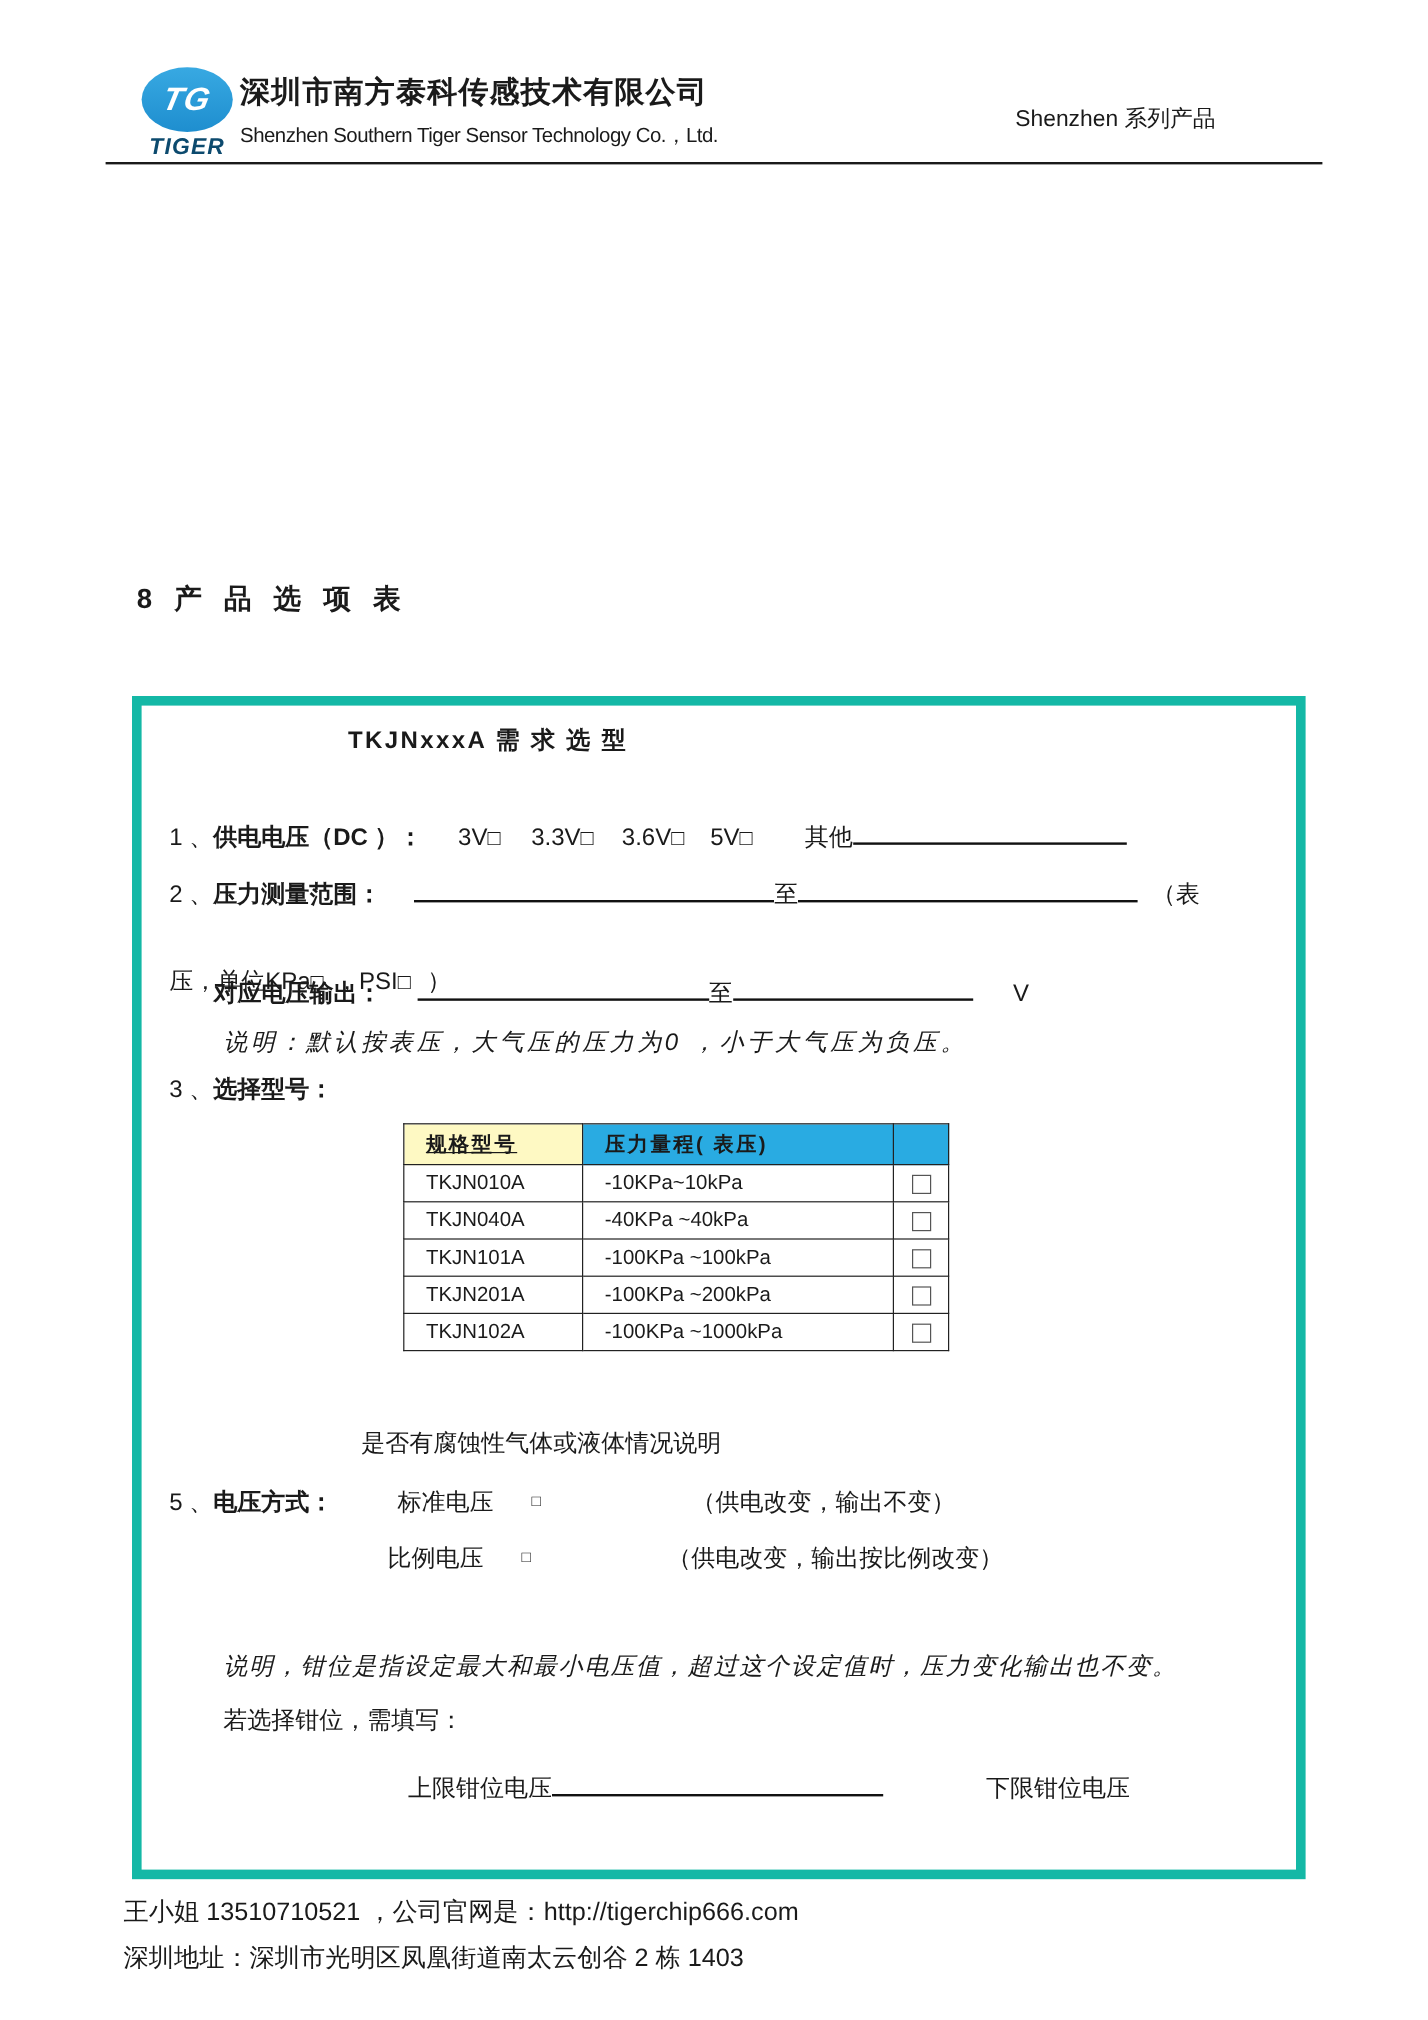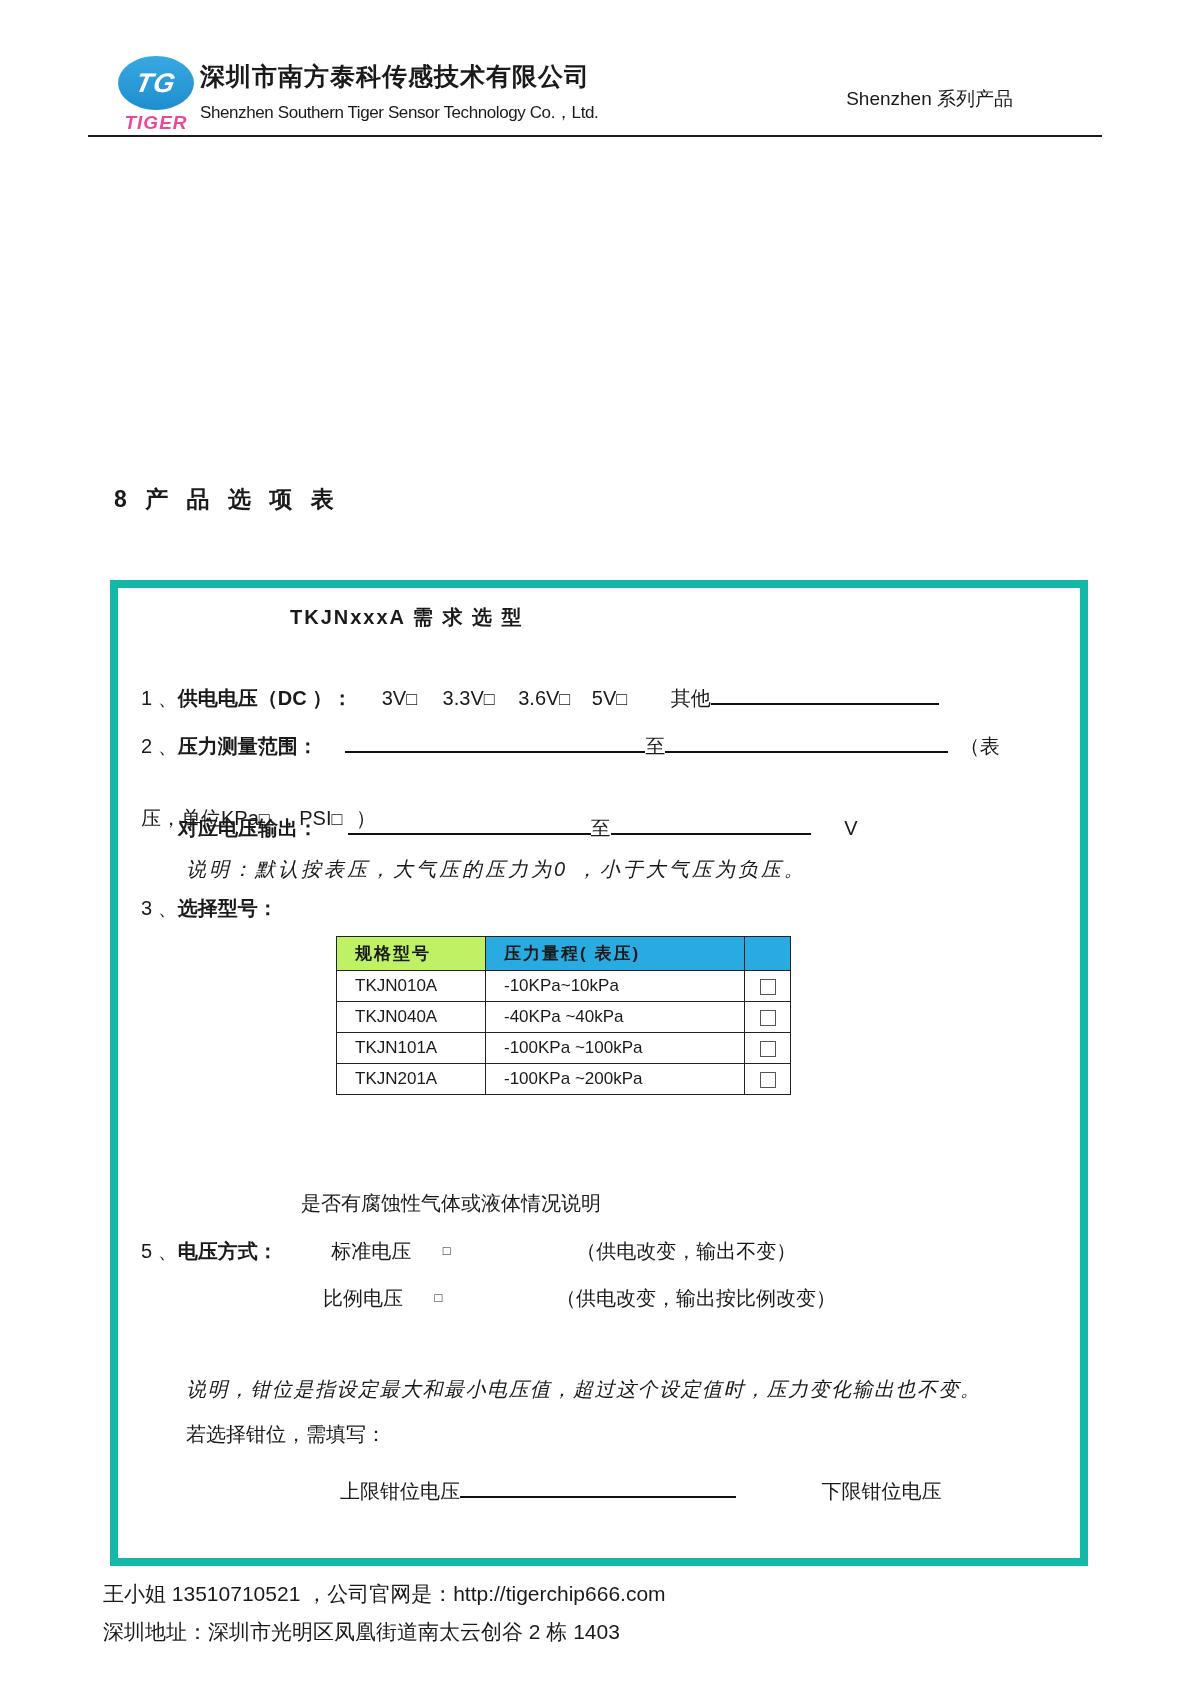--- a/index.html
+++ b/index.html
@@ -5,21 +5,21 @@
   html,body{margin:0;padding:0;background:#ffffff;}
   body{width:1190px;height:1683px;position:relative;font-family:"Liberation Sans","DejaVu Sans",sans-serif;color:#1a1a1a;}
   .abs{position:absolute;}
   .nowrap{white-space:nowrap;}
   .b{font-weight:bold;}
 
   
   .logo-ellipse{width:76px;height:54px;border-radius:50%;background:linear-gradient(180deg,#38a9e2 0%,#1e8ecf 100%);
     display:flex;align-items:center;justify-content:center;}
   .logo-tg{color:#fff;font-weight:bold;font-style:italic;font-size:27px;transform:skewX(-12deg);letter-spacing:1px;}
-  .logo-word{color:#ec4899;font-weight:bold;font-style:italic;font-size:19px;letter-spacing:1px;margin-top:2px;text-align:center;}
+  .logo-word{color:#0c4a6e;font-weight:bold;font-style:italic;font-size:19px;letter-spacing:1px;margin-top:2px;text-align:center;}
   .company-cn{left:200px;top:60px;font-size:25px;font-weight:bold;letter-spacing:1px;}
   .company-en{left:200px;top:101px;font-size:17px;letter-spacing:-0.4px;}
   .series{top:86px;right:177px;font-size:19px;}
   .head-rule{left:88px;top:135px;width:1014px;border-top:2px solid #1a1a1a;}
 
   
   .section-h{left:114px;top:484px;font-size:23px;font-weight:bold;letter-spacing:6px;}
 
   
   .main-box{left:110px;top:580px;width:962px;height:970px;border:8px solid #14b8a6;}
@@ -94,21 +94,21 @@
 
   <div class="row note" style="left:68px;top:266px;">说明：默认按表压，大气压的压力为0 ，小于大气压为负压。</div>
 
   <div class="row" style="left:23px;top:305px;">
     <span>3 、</span><span class="b">选择型号：</span>
   </div>
 
   <table class="model-table abs">
     <thead>
       <tr>
-        <th class="mt-c1" style="background: #bef264;">规格型号</th>
+        <th class="mt-c1" style="background: #fef9c3; text-decoration: underline;">规格型号</th>
         <th class="mt-c2" style="background: rgb(41, 171, 226);">压力量程(  表压)</th>
         <th class="mt-c3" style="background: rgb(41, 171, 226);"></th>
       </tr>
     </thead>
     <tbody>
       <tr>
         <td>TKJN010A</td>
         <td>-10KPa~10kPa</td>
         <td class="mt-c3"><span class="cb-box"></span></td>
       </tr>
@@ -118,20 +118,25 @@
         <td class="mt-c3"><span class="cb-box"></span></td>
       </tr>
       <tr>
         <td>TKJN101A</td>
         <td>-100KPa ~100kPa</td>
         <td class="mt-c3"><span class="cb-box"></span></td>
       </tr>
       <tr>
         <td>TKJN201A</td>
         <td>-100KPa ~200kPa</td>
+        <td class="mt-c3"><span class="cb-box"></span></td>
+      </tr>
+      <tr>
+        <td>TKJN102A</td>
+        <td>-100KPa ~1000kPa</td>
         <td class="mt-c3"><span class="cb-box"></span></td>
       </tr>
     </tbody>
   </table>
 
   <div class="row" style="left:183px;top:600px;">是否有腐蚀性气体或液体情况说明</div>
 
   <div class="row" style="left:23px;top:648px;">
     <span>5 、</span><span class="b">电压方式：</span>
     <span style="margin-left:48px;">标准电压</span>

